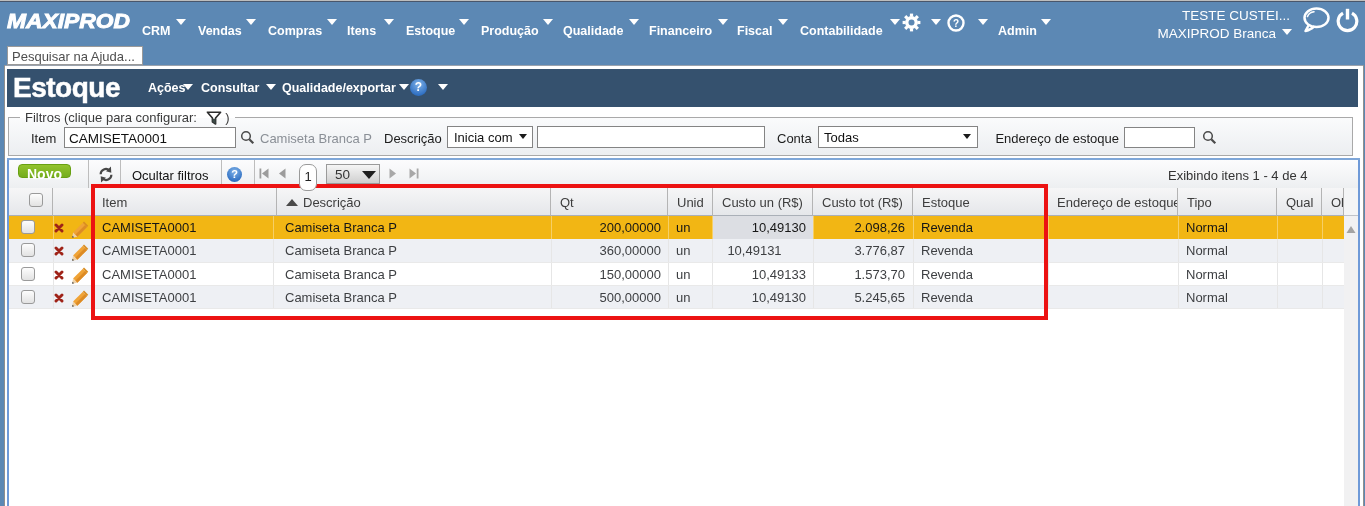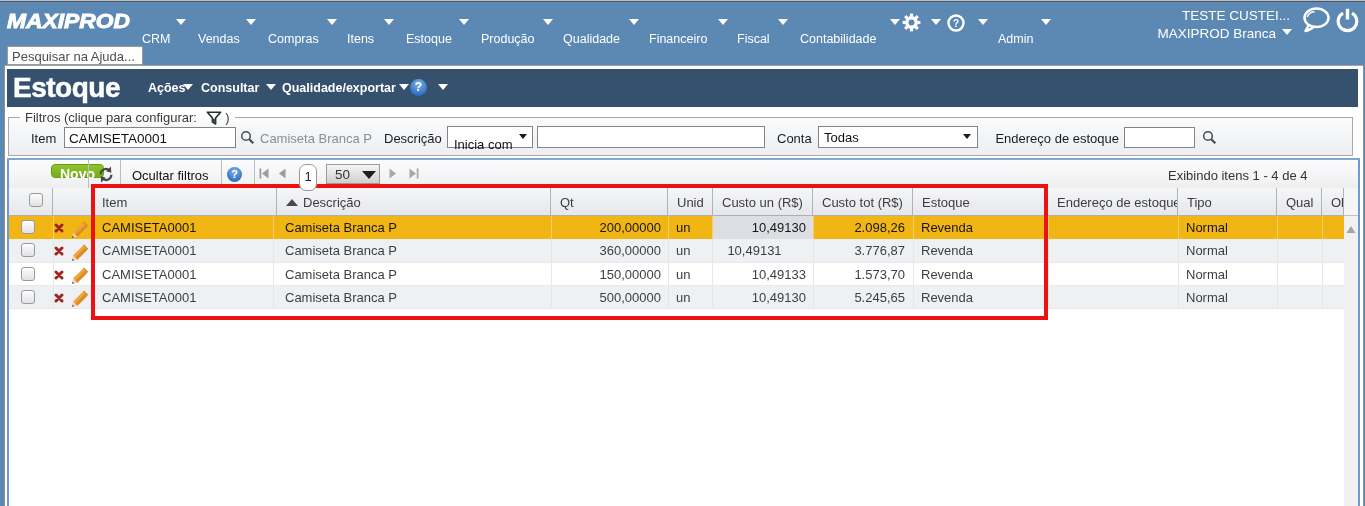--- a/index.html
+++ b/index.html
@@ -4,21 +4,21 @@
   * { margin:0; padding:0; box-sizing:border-box; }
   html,body { width:1365px; height:506px; overflow:hidden; background:#fff;
     font-family:"Liberation Sans", sans-serif; }
   .abs { position:absolute; }
   
   #topgray { left:0; top:0; width:1365px; height:1px; background:#bdbdbd; }
   #topdark { left:0; top:1px; width:1365px; height:1px; background:#49566b; }
   #topbar  { left:0; top:2px; width:1365px; height:63px; background:#5c88b4; }
   #logo { left:7px; top:10px; font-size:20px; font-weight:bold; font-style:italic;
           color:#fff; -webkit-text-stroke:0.9px #fff; transform:scaleX(1.14); transform-origin:0 50%; }
-  .mi { top:32px; font-size:12.5px; font-weight:normal; color:#fff; white-space:nowrap;text-align:center; }
+  .mi { top:24px; font-size:12.5px; font-weight:bold; color:#fff; white-space:nowrap;text-align:center; }
   .tri { top:19px; width:0; height:0; border-left:5.5px solid transparent;
          border-right:5.5px solid transparent; border-top:6.5px solid #fff; }
   .user1 { top:8px; right:75px; font-size:13.5px; color:#fff; }
   .user2 { top:26px; right:89px; font-size:13.5px; color:#fff; }
   .utri  { top:29px; left:1282px; }
   
   #search { left:7px; top:46px; width:136px; height:19px; background:#fff;
     border:1px solid #9a9a9a; font-size:13px; color:#4e4e4e; padding:2px 0 0 4px; }
   
   #grayL { left:4px; top:65px; width:1px; height:441px; background:#8f8f8f; }
@@ -44,21 +44,21 @@
   .sel { background:#fff; border:1px solid #848484; font-size:13px; color:#111; }
   .seltri { width:0; height:0; border-left:4.5px solid transparent;
     border-right:4.5px solid transparent; border-top:5px solid #1a1a1a; }
   .gray { color:#8a8f96; }
   
   #tbar { left:7px; top:158px; width:1353px; height:30px;
     border-top:2px solid #7ea6d8; background:linear-gradient(#fcfcfd,#edeff1); }
   .vsep { top:160px; width:1px; height:28px; background:#bdbdbd; }
   #novo { left:18px; top:164px; width:53px; height:14px; border:1px solid #68a012;
     border-radius:4px; background:linear-gradient(#92c32d,#74ad1d);
-    color:#fff; font-size:14px; font-weight:bold; text-align:center; line-height:19px;margin-left:33px; }
+    color:#fff; font-size:14px; font-weight:bold; text-align:center; line-height:19px; }
   #ocultar { left:132px; top:168px; font-size:13px; color:#111; }
   #exib { right:1365px; top:168px; font-size:13px; color:#333; }
   .pgico polygon, .pgico rect { fill:#9c9c9c; }
   .pgico.dis polygon, .pgico.dis rect { fill:#a8a8a8; }
   #pagebox { left:299px; top:164px; width:18px; height:27px; background:#fff;
     border:1px solid #9a9a9a; border-radius:7px; font-size:13px; color:#222;
     text-align:center; line-height:24px; z-index:60; }
   #rowsel { left:326px; top:164px; width:54px; height:20px;
     background:linear-gradient(#f5f5f5,#cfcfcf); border:1px solid #9a9a9a;
     font-size:13.5px; color:#333; padding:2px 16px 0 8px; }
@@ -168,21 +168,21 @@
   </svg> )</legend>
   </fieldset>
 <span class="abs lbl" style="left:31px;top:131px">Item</span>
 <input class="abs inp" style="left: 64px; top: 127px; width: 172px; height: 21px; font-size: 13.5px;" value="CAMISETA0001">
 <svg class="abs" style="left:240px;top:130px" width="15" height="15" viewBox="0 0 15 15">
   <circle cx="6" cy="6" r="4.3" fill="none" stroke="#4a4a4a" stroke-width="1.5"></circle>
   <line x1="9.3" y1="9.3" x2="13.3" y2="13.3" stroke="#4a4a4a" stroke-width="2.2"></line>
 </svg>
 <span class="abs lbl gray" style="left:260px;top:131px">Camiseta Branca P</span>
 <span class="abs lbl" style="left:384px;top:131px">Descrição</span>
-<div class="abs sel" style="left:447px;top:126px;width:86px;height:22px;padding:10px 0 0 6px">Inicia com</div>
+<div class="abs sel" style="left:447px;top:126px;width:86px;height:22px;padding:3px 0 0 6px">Inicia com</div>
 <span class="abs seltri" style="left:519px;top:134px"></span>
 <input class="abs inp" style="left: 537px; top: 126px; width: 228px; height: 22px;">
 <span class="abs lbl" style="left:777px;top:131px">Conta</span>
 <div class="abs sel" style="left:818px;top:126px;width:160px;height:22px;padding:3px 0 0 5px">Todas</div>
 <span class="abs seltri" style="left:963px;top:134px"></span>
 <span class="abs lbl" style="right:246px;top:131px;white-space:nowrap">Endereço de estoque</span>
 <input class="abs inp" style="left: 1124px; top: 127px; width: 71px; height: 21px;">
 <svg class="abs" style="left:1202px;top:130px" width="15" height="15" viewBox="0 0 15 15">
   <circle cx="6" cy="6" r="4.3" fill="none" stroke="#4a4a4a" stroke-width="1.5"></circle>
   <line x1="9.3" y1="9.3" x2="13.3" y2="13.3" stroke="#4a4a4a" stroke-width="2.2"></line>

